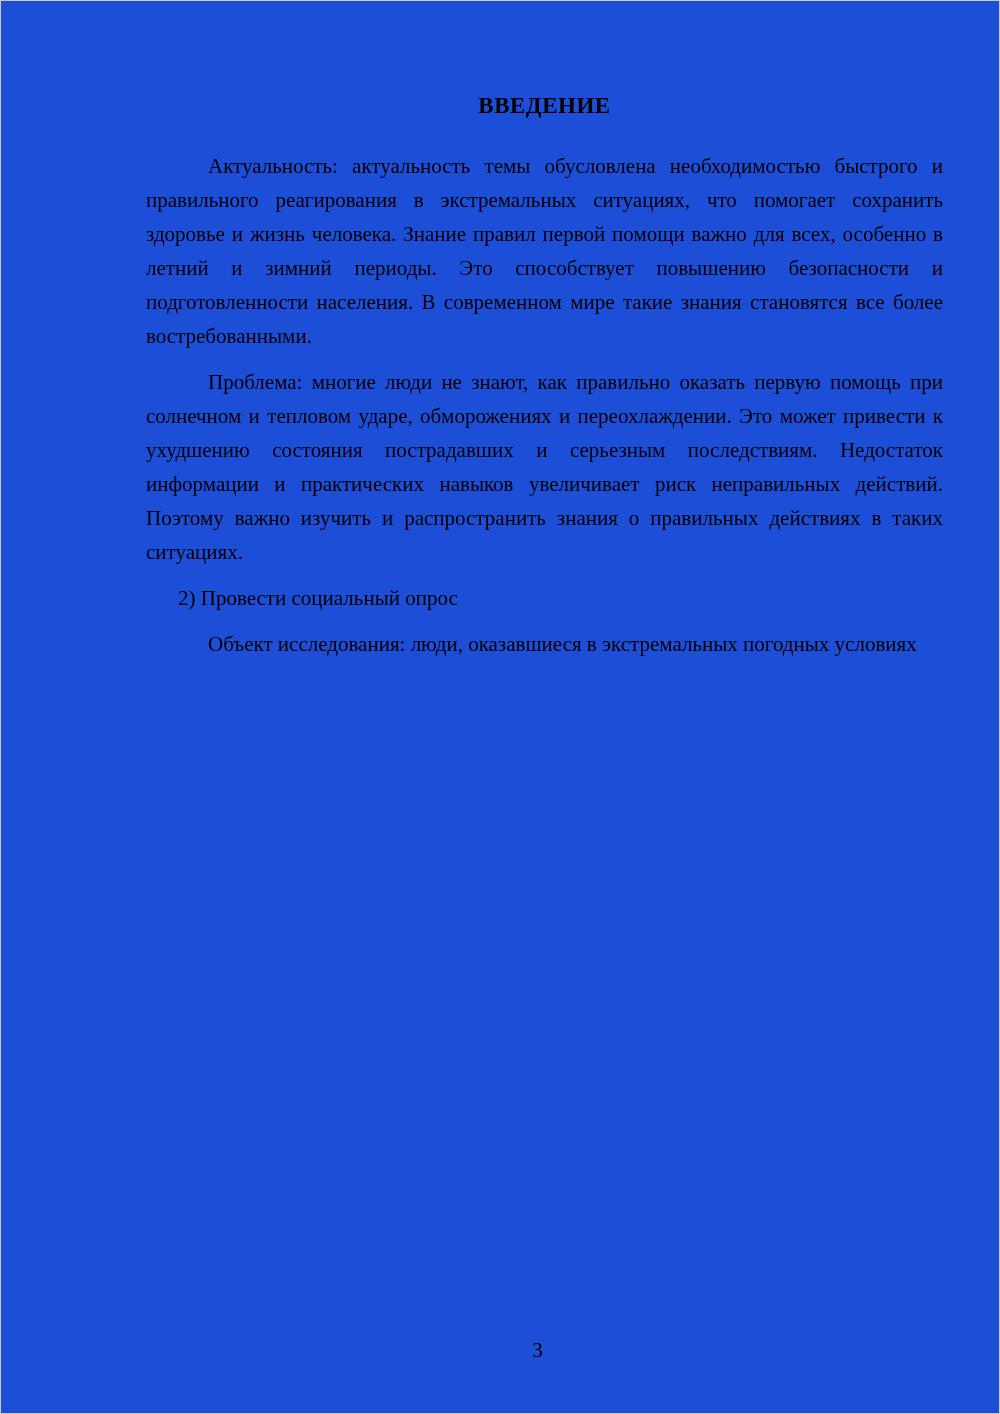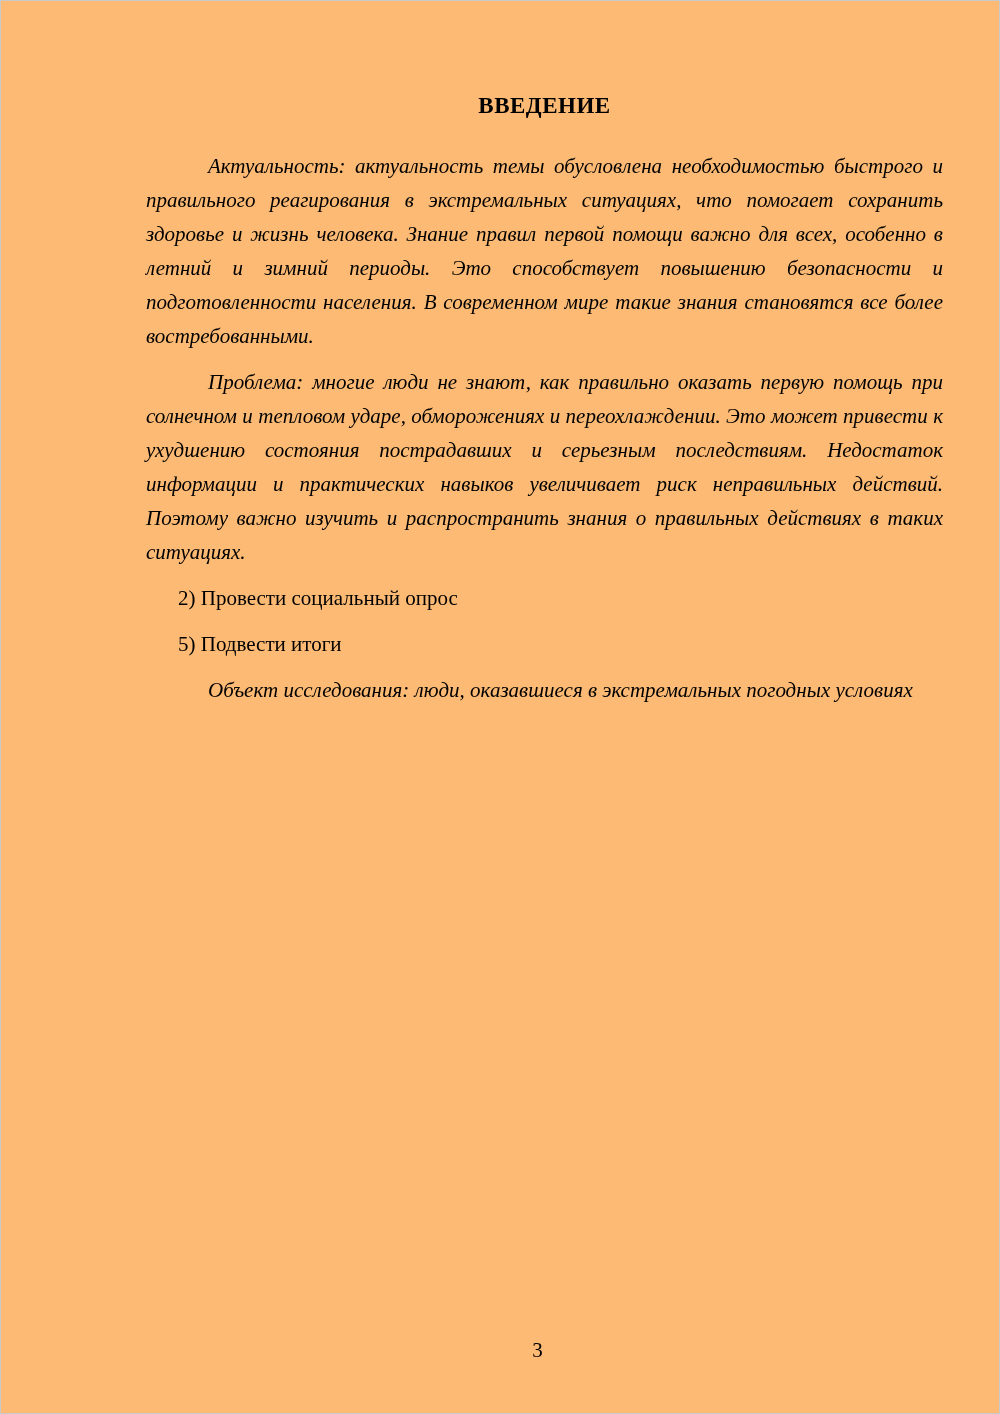--- a/index.html
+++ b/index.html
@@ -5,40 +5,39 @@
   html, body {
     margin: 0;
     padding: 0;
     background: #ffffff;
   }
   .page {
     position: relative;
     width: 1000px;
     height: 1414px;
     box-sizing: border-box;
-    background: #fdba74;
+    background: #1d4ed8;
     border: 1px solid #c9c9c9;
     padding: 88px 56px 0 145px;
     font-family: "Liberation Serif", "DejaVu Serif", serif;
     color: #000000;
     font-size: 21px;
     line-height: 34px;
   }
   .doc-title {
     font-size: 23px;
     font-weight: bold;
     text-align: center;
     margin: 0 0 26px 0;
     letter-spacing: 0.5px;
   }
   p.para {
     margin: 0 0 12px 0;
     text-align: justify;
     text-indent: 62px;
-    font-style: italic;
   }
   p.task {
     margin: 0 0 12px 0;
     text-align: justify;
     text-indent: 32px;
   }
   .page-number {
     position: absolute;
     left: 145px;
     right: 70px;
@@ -58,20 +57,19 @@
 
   <p class="para">Проблема: многие люди не знают, как правильно оказать первую помощь при солнечном и тепловом ударе, обморожениях и переохлаждении. Это может привести к ухудшению состояния пострадавших и серьезным последствиям. Недостаток информации и практических навыков увеличивает риск неправильных действий. Поэтому важно изучить и распространить знания о правильных действиях в таких ситуациях.</p>
 
 
 
 
 
 
   <p class="task">2) Провести социальный опрос</p>
 
-  <p class="task">5) Подвести итоги</p>
 
   <p class="para">Объект исследования: люди, оказавшиеся в экстремальных погодных условиях</p>
 
 
   <div class="page-number">3</div>
 
 </div>
 
 </body></html>

